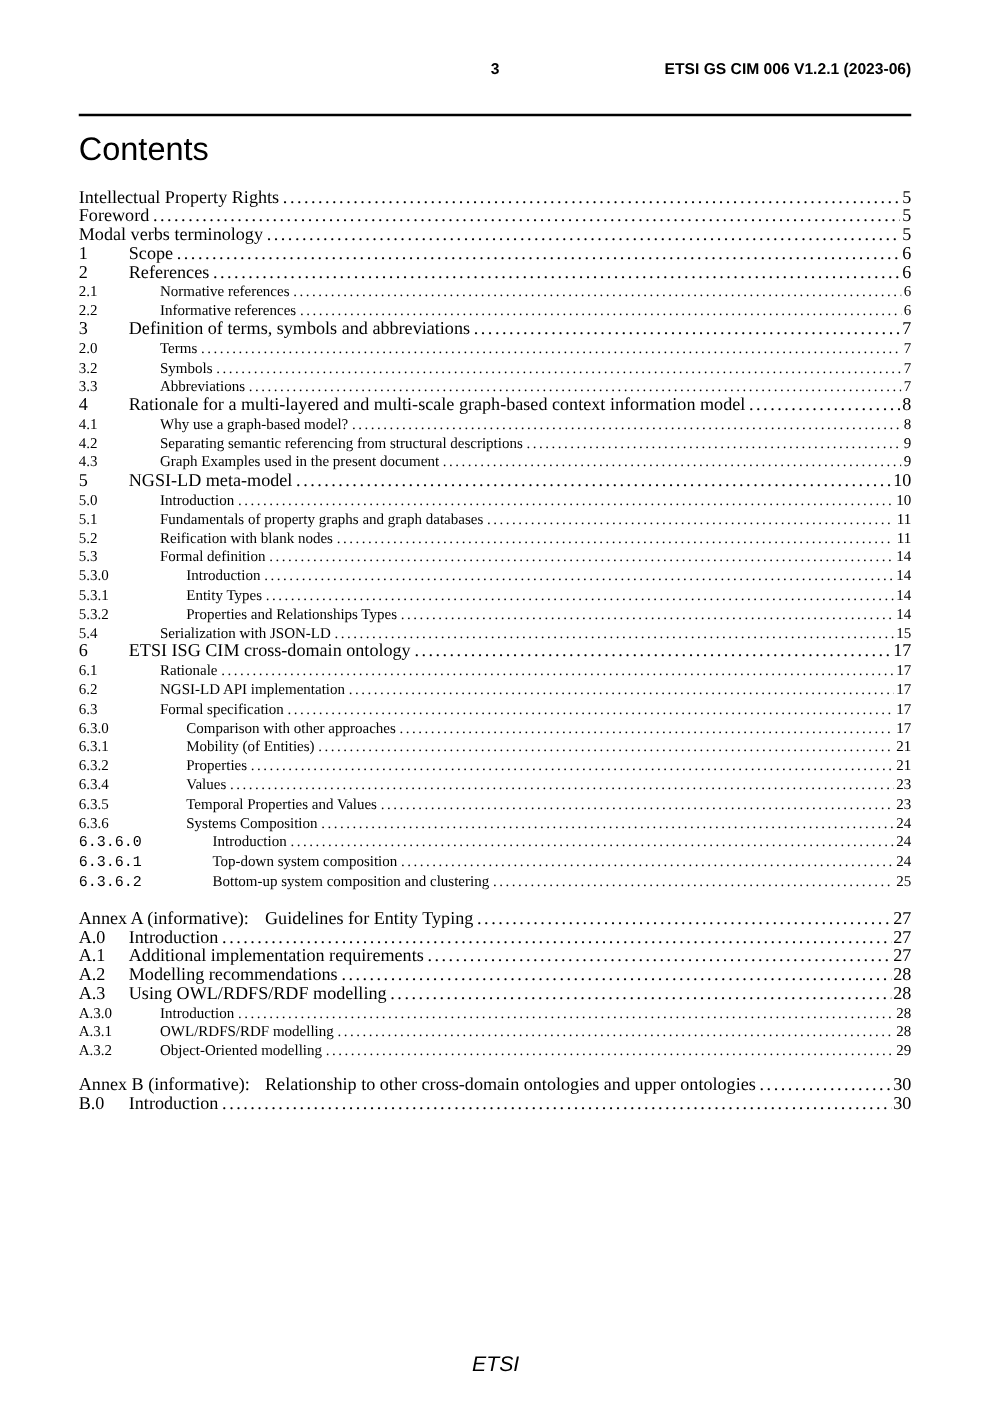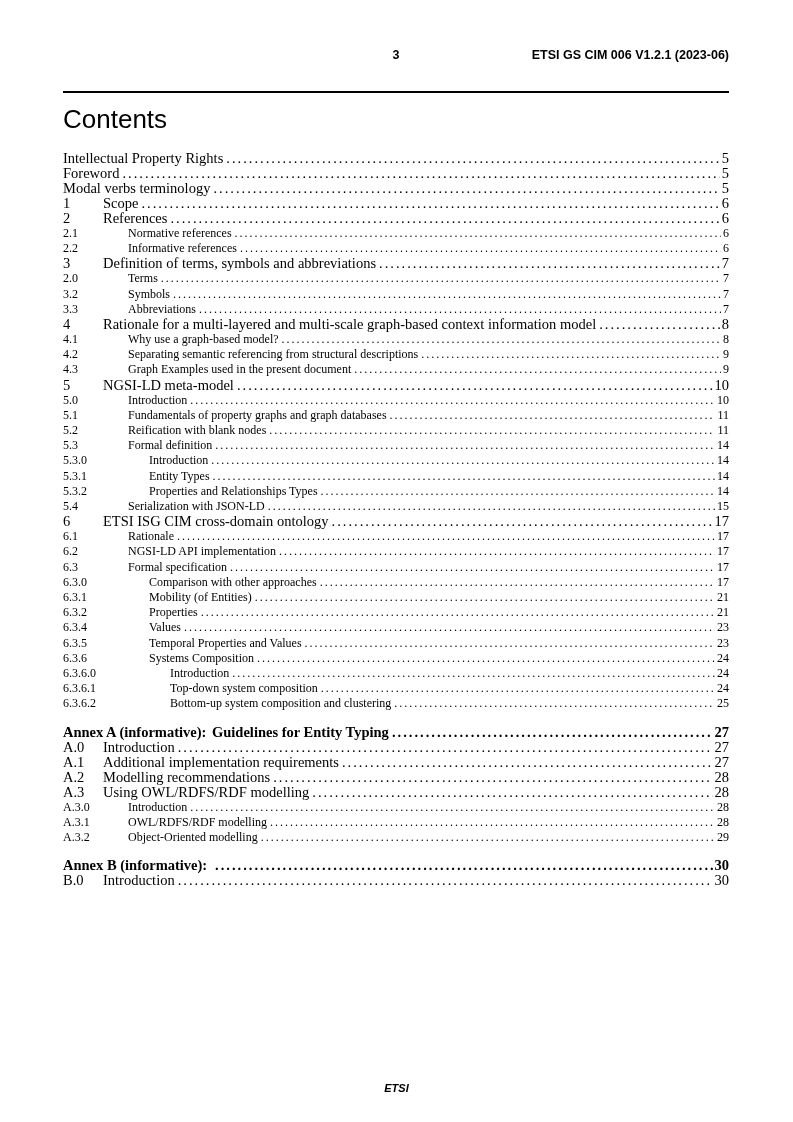--- a/index.html
+++ b/index.html
@@ -22,32 +22,32 @@
   .r{display:flex;align-items:baseline;}
   .num{flex-shrink:0;}
   .title{white-space:nowrap;}
   .dots{flex:1 1 auto;overflow:hidden;white-space:nowrap;margin:0 2px 0 3px;}
   .dots::after{content:"...................................................................................................................................................................................................................................................................................................";
        letter-spacing:2px;}
   .pg{flex-shrink:0;text-align:right;}
 
   .lv-front,.lv-1,.lv-annex-1{font-size:14.5px;line-height:15px;}
   .lv-2,.lv-3,.lv-4,.lv-annex-2{font-size:12px;line-height:15.2px;margin-top:0;}
-  .lv-annex-heading{font-size:14.5px;font-weight:700;line-height:16px;margin-top:12px;}
+  .lv-annex-heading{font-size:14.5px;font-weight:400;line-height:16px;margin-top:12px;}
 
   .lv-1 > .num,.lv-annex-1 > .num{width:40px;}
   .lv-2 > .num,.lv-annex-2 > .num{width:65px;}
   .lv-3 > .num{width:86px;}
-  .lv-4 > .num{width:107px;}
+  .lv-4 > .num{width:107px;font-family:Liberation Mono, monospace;}
   .lv-annex-heading > .num{min-width:149px;white-space:nowrap;}
 
   
   .ftr{position:absolute;left:0;right:0;top:1082px;text-align:center;
-       font-family:"Liberation Sans", sans-serif;font-weight:700;font-style:italic;
-       font-size:11px;}
+       font-family:"Liberation Sans", sans-serif;font-weight:400;font-style:italic;
+       font-size:17px;}
 </style>
 </head>
 <body>
 
 <div class="page">
 
   <div class="hdr">
     <span class="sp"></span>
     <span class="pgnum">3</span>
     <span class="docref">ETSI GS CIM 006 V1.2.1 (2023-06)</span>
@@ -320,20 +320,21 @@
         <span class="pg">28</span>
       </div>
       <div class="r lv-annex-2">
         <span class="num">A.3.2</span>
         <span class="title">Object-Oriented modelling</span>
         <span class="dots"></span>
         <span class="pg">29</span>
       </div>
       <div class="r lv-annex-heading">
         <span class="num">Annex B (informative):</span>
+        <span class="title">Relationship to other cross-domain ontologies and upper ontologies</span>
         <span class="dots"></span>
         <span class="pg">30</span>
       </div>
       <div class="r lv-annex-1">
         <span class="num">B.0</span>
         <span class="title">Introduction</span>
         <span class="dots"></span>
         <span class="pg">30</span>
       </div>
     </div>

